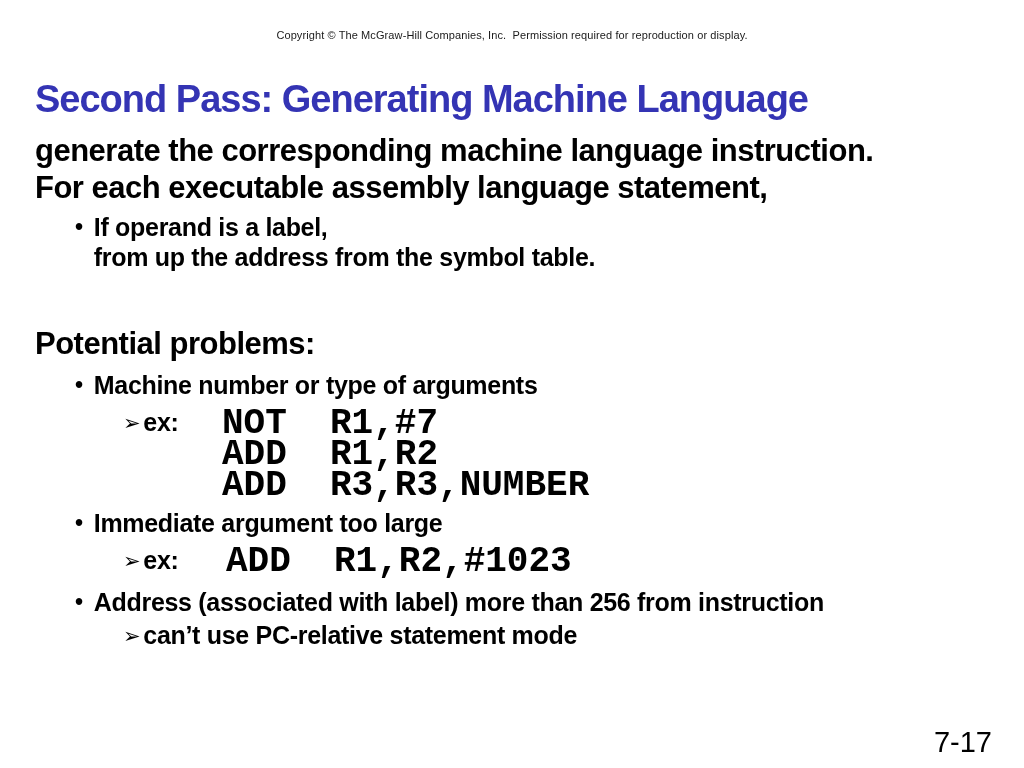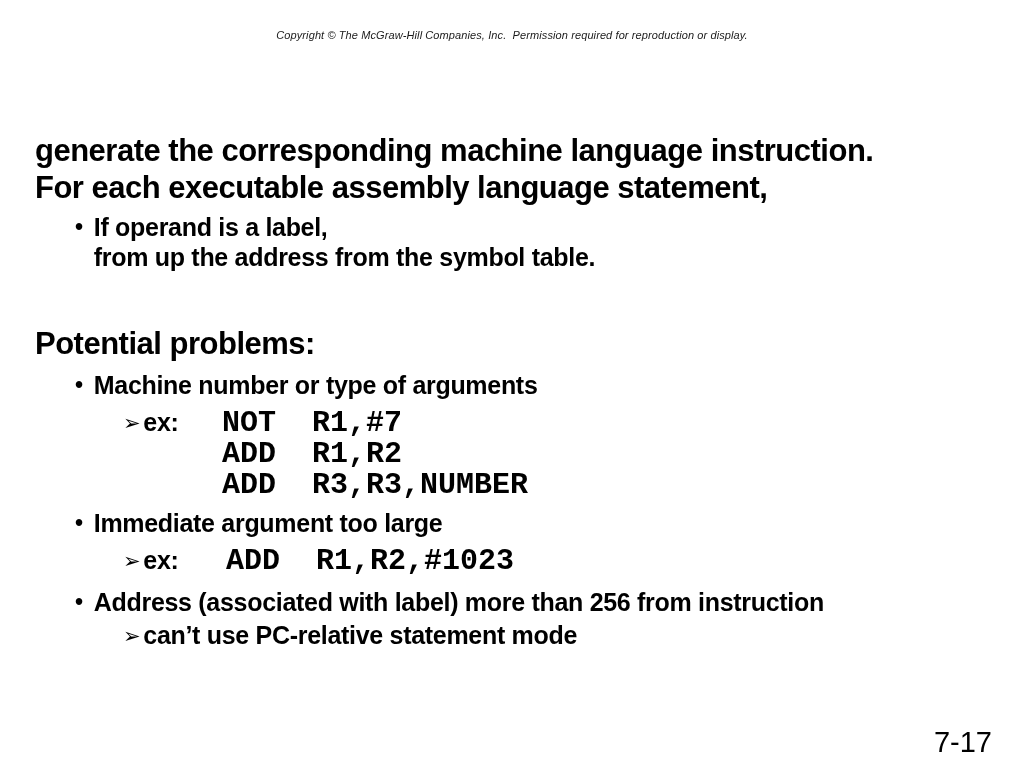--- a/index.html
+++ b/index.html
@@ -15,21 +15,20 @@
   .copyright {
     position: absolute;
     top: 29px;
     left: 0;
     width: 100%;
     text-align: center;
     font-size: 11px;
     letter-spacing: 0.1px;
     color: #1a1a1a;
     white-space: pre;
-    font-style: italic;
   }
   .title {
     position: absolute;
     top: 78px;
     left: 35px;
     font-size: 38px;
     font-weight: bold;
     letter-spacing: -1px;
     color: #3434b4;
     white-space: nowrap;
@@ -82,21 +81,21 @@
   }
   .arrow-glyph {
     font-size: 21px;
     line-height: 29px;
     margin-right: 3px;
     font-weight: normal;
   }
   .code {
     position: absolute;
     font-family: "Liberation Mono", monospace;
-    font-size: 30px;
+    font-size: 36px;
     font-weight: bold;
     line-height: 31px;
     letter-spacing: 0;
     white-space: pre;
   }
   .code-1 { top: 408px; left: 222px; }
   .code-2 { top: 546px; left: 226px; }
   .row-operand   { top: 212px; }
   .row-improper  { top: 370px; }
   .row-ex1       { top: 408px; }
@@ -114,20 +113,21 @@
     margin-top: 16px;
   }
 </style>
 </head>
 <body>
 
 <div class="slide">
 
   <div class="copyright">Copyright © The McGraw-Hill Companies, Inc.  Permission required for reproduction or display.</div>
 
+  <h1 class="title" style="margin:0;">Second Pass: Generating Machine Language</h1>
 
   <div class="intro">
     <div>generate the corresponding machine language instruction.</div>
     <div>For each executable assembly language statement,</div>
   </div>
 
   <div class="bullet-row row-operand">
     <span class="bullet-glyph">•</span>
     <span class="bullet-text">If operand is a label,
 from up the address from the symbol table.</span>

